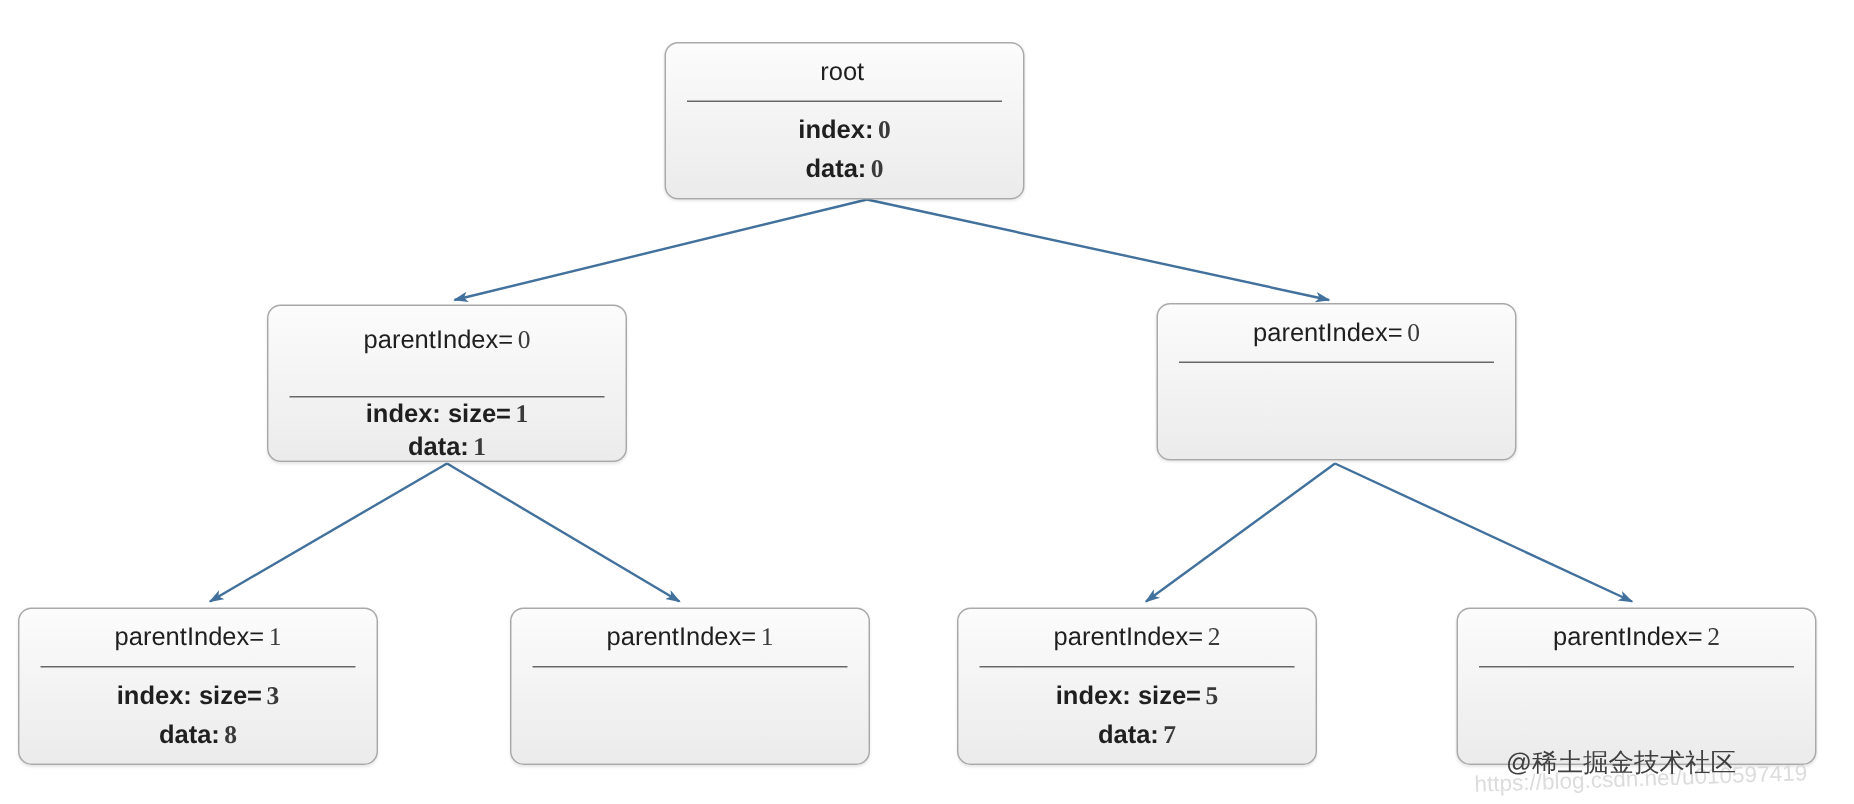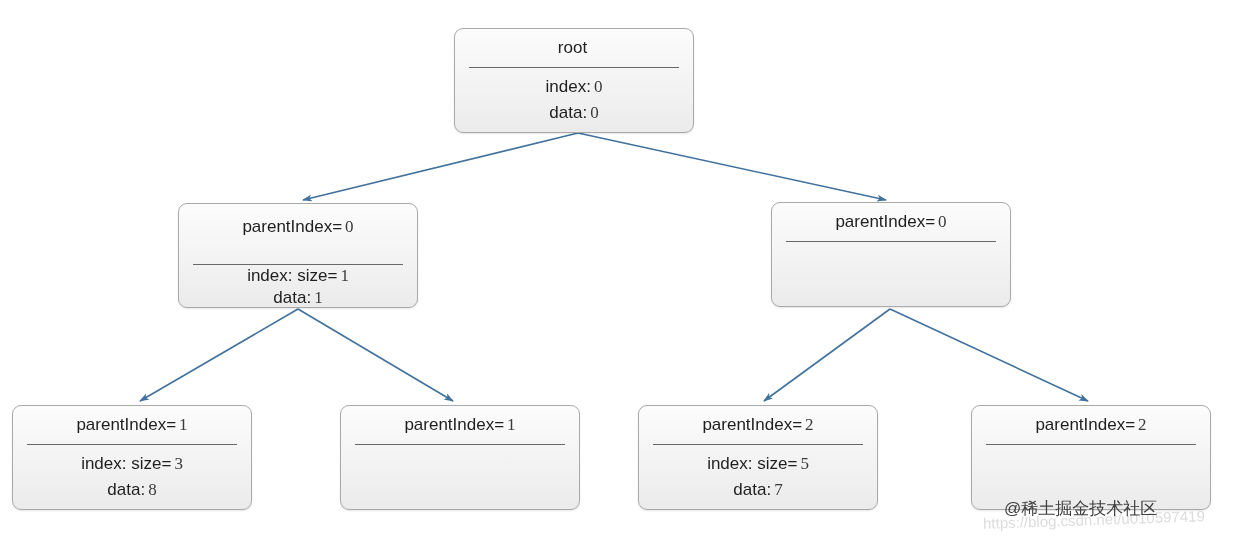--- a/index.html
+++ b/index.html
@@ -40,29 +40,29 @@
   .divider {
     flex: 0 0 auto;
     border-top: 1px solid #686868;
     margin: 0 14px;
   }
   .node-content {
     flex: 1 1 auto;
     display: flex; flex-direction: column;
     align-items: center; justify-content: center;
   }
-  .node-row { font-size: 17px; line-height: 26px; white-space: pre; }
+  .node-row { font-size: 17px; line-height: 26px; white-space: pre; font-weight: bold; }
   .node.tall-title .node-row { line-height: 22px; text-align: right; }
   .val {
     font-family: "Liberation Serif", serif;
     margin-left: 3px; color: #3a3a3a;
   }
 
   
-  .pos-root  { left: 454px; top: 28px;  }
+  .pos-root  { left: 443px; top: 28px;  }
   .pos-left  { left: 178px; top: 203px; }
   .pos-right { left: 771px; top: 202px; }
   .pos-leaf1 { left: 12px;  top: 405px; }
   .pos-leaf2 { left: 340px; top: 405px; }
   .pos-leaf3 { left: 638px; top: 405px; }
   .pos-leaf4 { left: 971px; top: 405px; }
 
   .wm-community {
     position: absolute; left: 1004px; top: 497px;
     font-size: 17px; color: #404040; white-space: nowrap;

